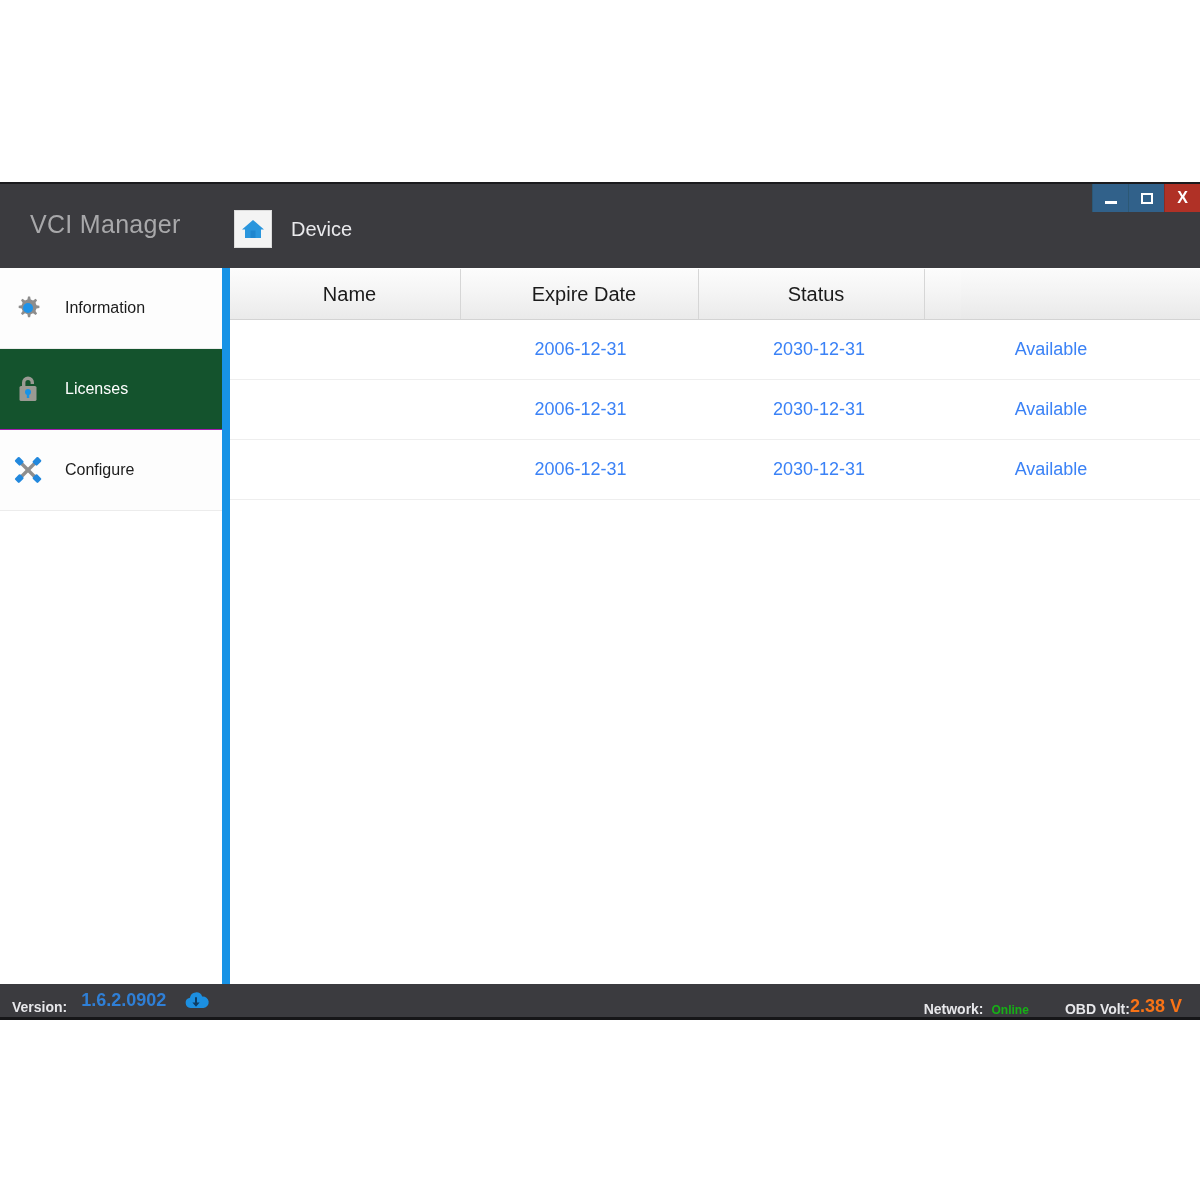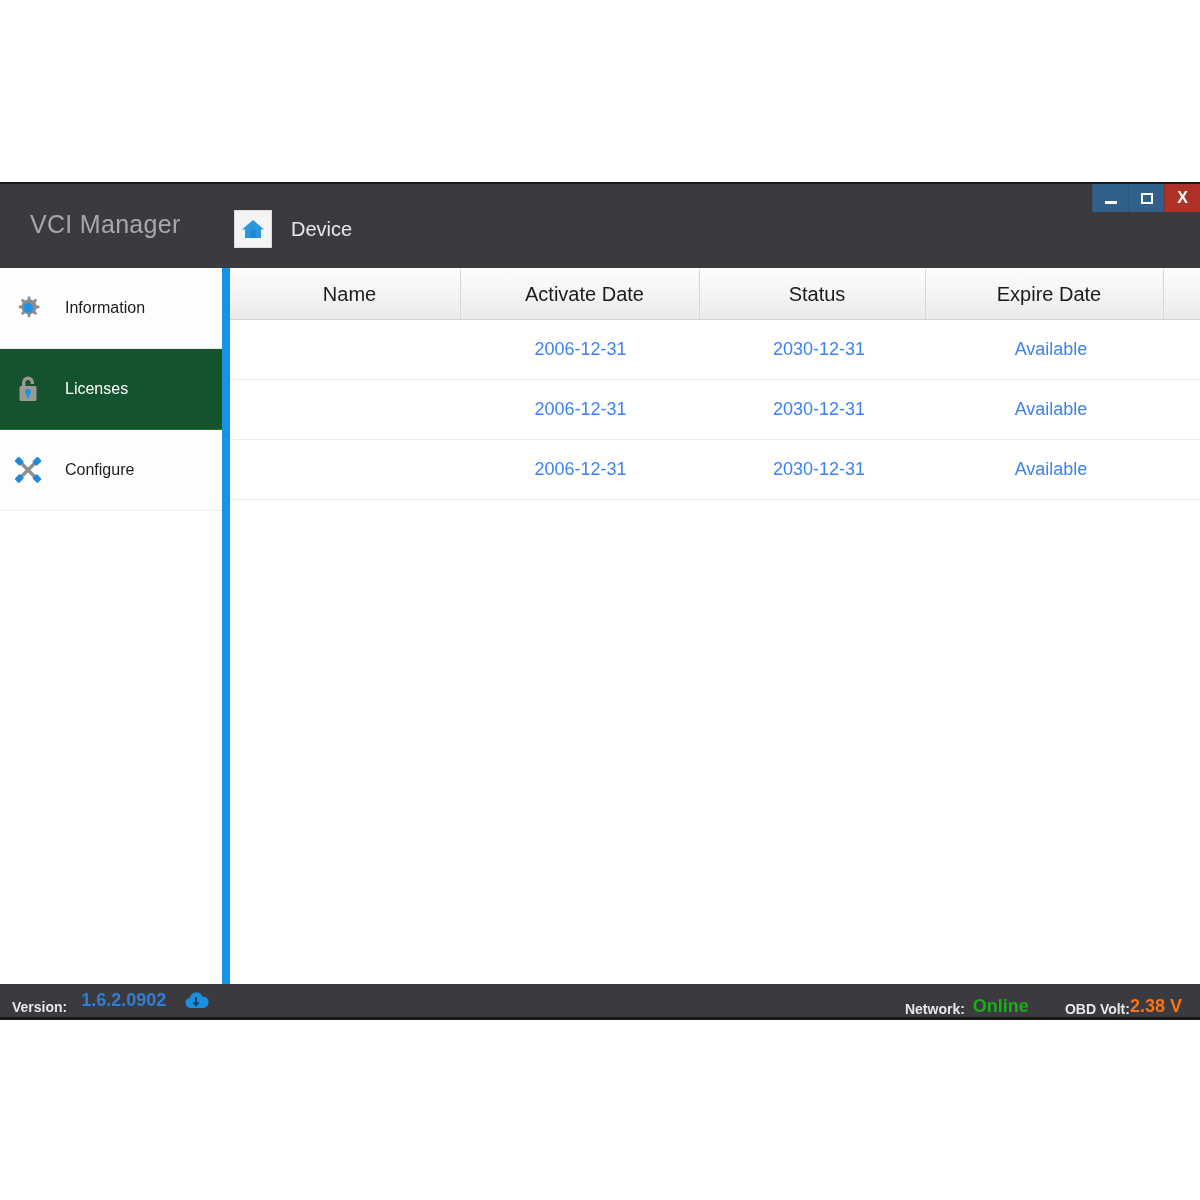--- a/index.html
+++ b/index.html
@@ -278,21 +278,21 @@
     margin-top: 12px;
   }
   .sb-val-version {
     font-size: 18px;
     font-weight: bold;
     color: #2f7fd6;
     margin-left: 14px;
     white-space: nowrap;
   }
   .sb-val-online {
-    font-size: 18px;
+    font-size: 12px;
     font-weight: bold;
     color: #16b016;
     margin-left: 8px;
     white-space: nowrap;
   }
   .sb-val-volt {
     font-size: 18px;
     font-weight: bold;
     color: #f97316;
     white-space: nowrap;
@@ -381,23 +381,22 @@
         </div>
 
       </div>
 
       <div class="sidebar-divider"></div>
 
       <div class="content">
 
         <div class="table-header">
           <div class="th c-name">Name</div>
-          <div class="th c-act">Activate Date</div>
+          <div class="th c-exp">Expire Date</div>
           <div class="th c-status">Status</div>
-          <div class="th c-exp">Expire Date</div>
           <div class="th c-extra"></div>
         </div>
 
         <div class="table-body">
 
           <div class="trow">
             <div class="td c-name"></div>
             <div class="td c-act">2006-12-31</div>
             <div class="td c-exp">2030-12-31</div>
             <div class="td c-status">Available</div>

